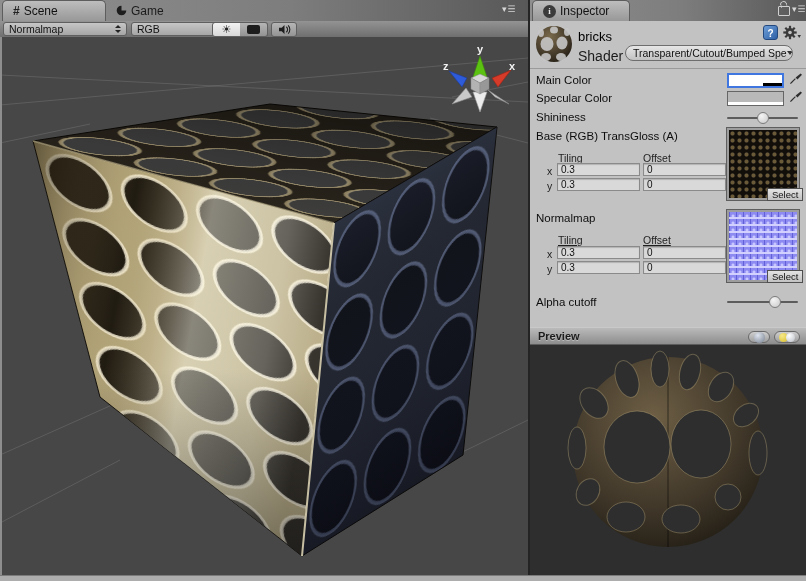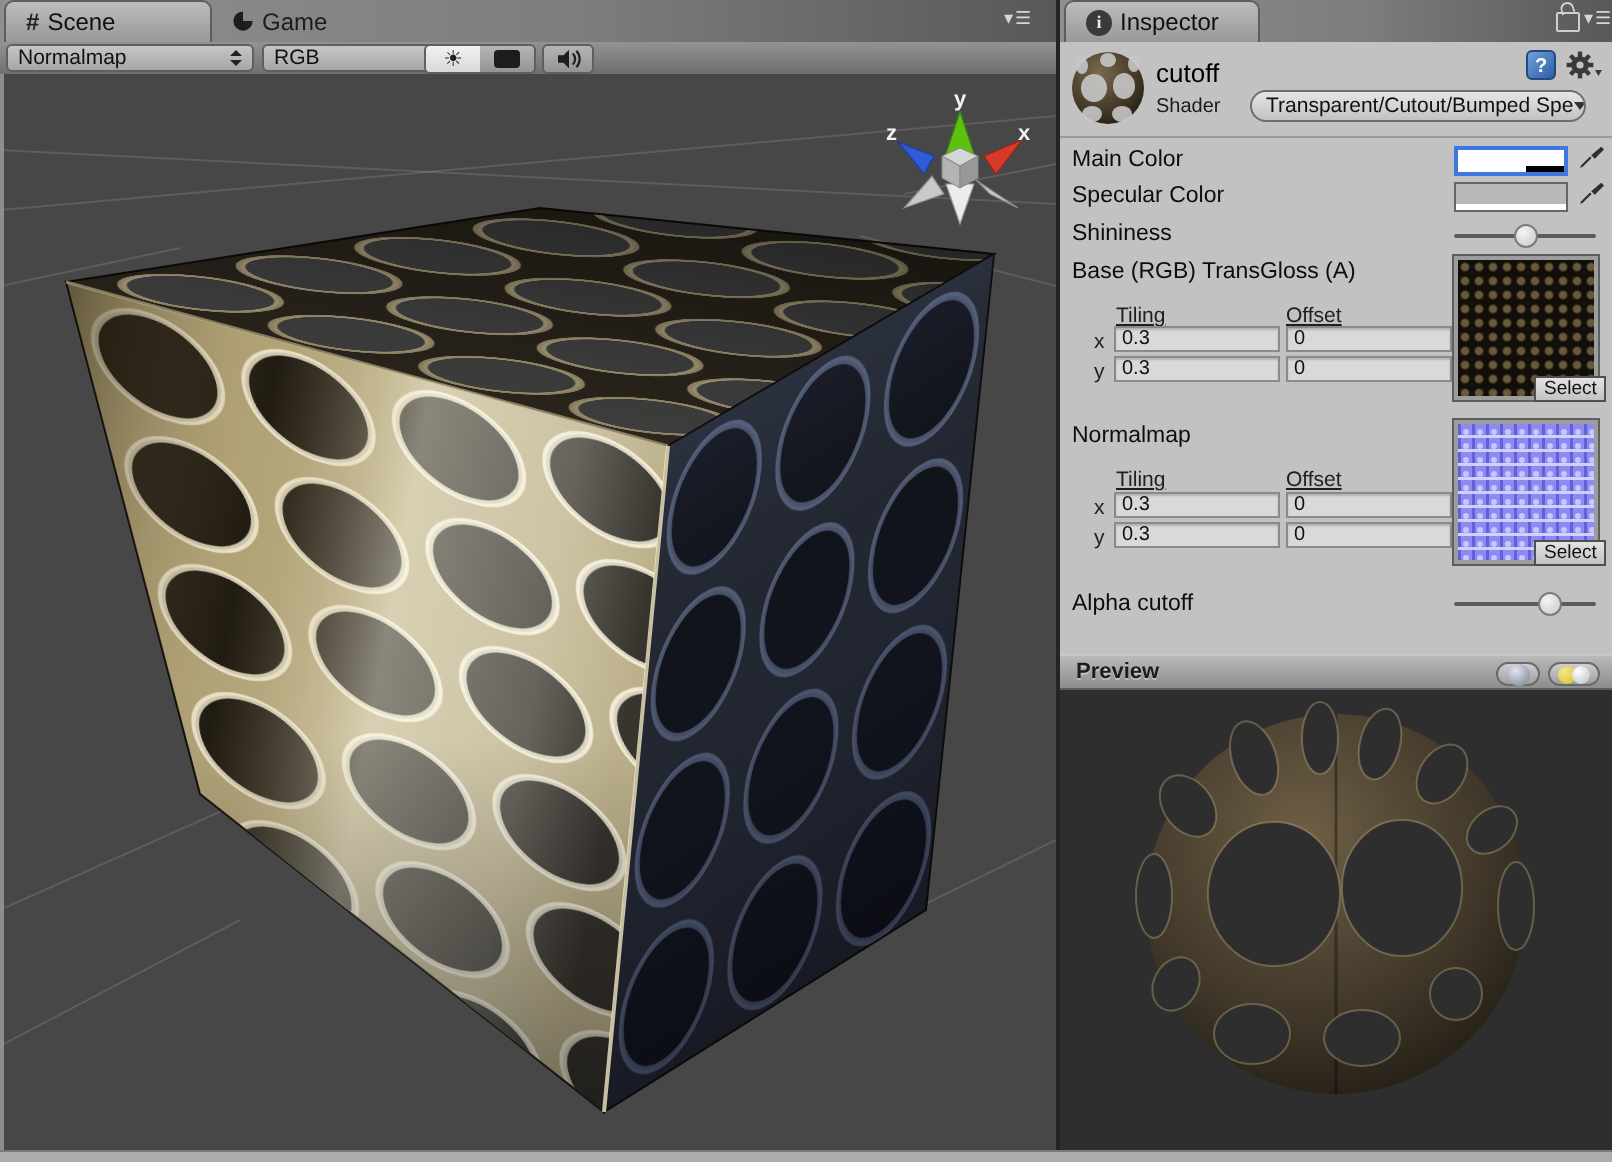--- a/index.html
+++ b/index.html
@@ -55,21 +55,21 @@
        border-left:2px solid #8e8e8e;box-sizing:border-box;}
 
   
   .vdivider{position:absolute;left:528px;top:0;width:2px;height:581px;background:#242424;}
   .bottomstrip{position:absolute;left:0;top:575px;width:806px;height:6px;background:#adadad;border-top:1px solid #7b7b7b;box-sizing:border-box;}
 
   
   .inspector{position:absolute;left:530px;top:21px;width:276px;height:554px;background:#c2c2c2;}
   .ins-header{position:absolute;left:0;top:0;width:276px;height:47px;border-bottom:1px solid #9a9a9a;}
   .mat-name{position:absolute;left:48px;top:8px;font-size:13px;color:#000;}
-  .shader-label{position:absolute;left:48px;top:27px;font-size:10px;color:#1b1b1b;}
+  .shader-label{position:absolute;left:48px;top:27px;font-size:14px;color:#1b1b1b;}
   .shader-dd{position:absolute;left:95px;top:24px;width:168px;height:16px;border:1px solid #6e6e6e;
        border-radius:8px;background:linear-gradient(#e6e6e6,#c2c2c2);box-sizing:border-box;
        font-size:10.5px;color:#111;display:flex;align-items:center;justify-content:space-between;
        padding:0 7px;cursor:pointer;white-space:nowrap;overflow:hidden;}
   .ddcaret{width:0;height:0;border-left:3.5px solid transparent;border-right:3.5px solid transparent;border-top:4px solid #333;}
   .help-icon{position:absolute;left:233px;top:4px;width:15px;height:15px;border-radius:3px;
        background:linear-gradient(135deg,#6fa0d8,#2d5fa6);border:1px solid #24497e;color:#fff;
        font-size:10px;font-weight:bold;text-align:center;line-height:15px;box-sizing:border-box;cursor:pointer;}
   .gear-wrap{position:absolute;left:253px;top:4px;width:18px;height:15px;cursor:pointer;}
 
@@ -265,21 +265,21 @@
           </defs>
         <circle cx="20" cy="20" r="18" fill="url(#matball)"></circle>
         <ellipse cx="13" cy="20" rx="6.5" ry="7" fill="#c6c6c6" opacity="0.9"></ellipse>
         <ellipse cx="28" cy="19" rx="5.5" ry="6.5" fill="#c6c6c6" opacity="0.9"></ellipse>
         <ellipse cx="20" cy="6" rx="4" ry="3.5" fill="#c6c6c6" opacity="0.9"></ellipse>
         <ellipse cx="7" cy="9" rx="3" ry="4" fill="#c6c6c6" opacity="0.9"></ellipse>
         <ellipse cx="33" cy="8" rx="3" ry="4" fill="#c6c6c6" opacity="0.9"></ellipse>
         <ellipse cx="12" cy="33" rx="5" ry="4" fill="#c6c6c6" opacity="0.9"></ellipse>
         <ellipse cx="27" cy="33" rx="5" ry="4" fill="#c6c6c6" opacity="0.9"></ellipse>
       </svg>
-      <div class="mat-name">cutoff</div>
+      <div class="mat-name">bricks</div>
       <div class="shader-label">Shader</div>
       <div class="shader-dd">
         <span>Transparent/Cutout/Bumped Spe</span>
         <span class="ddcaret"></span>
       </div>
       <div class="help-icon">?</div>
       <svg class="gear-wrap" viewBox="0 0 18 15">
         <g fill="#3a3a3a">
           <circle cx="7" cy="7.5" r="4.4"></circle>
           <rect x="5.9" y="0.8" width="2.2" height="13.4"></rect>

